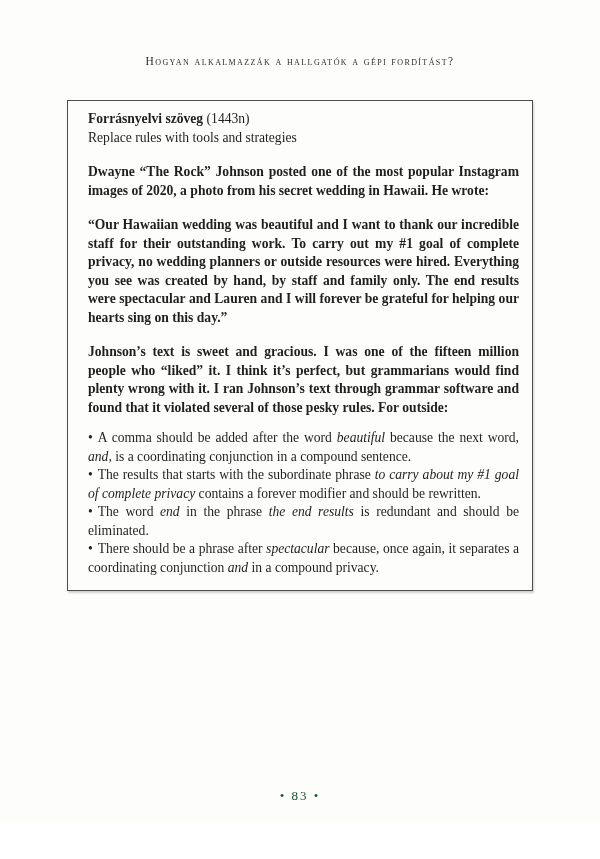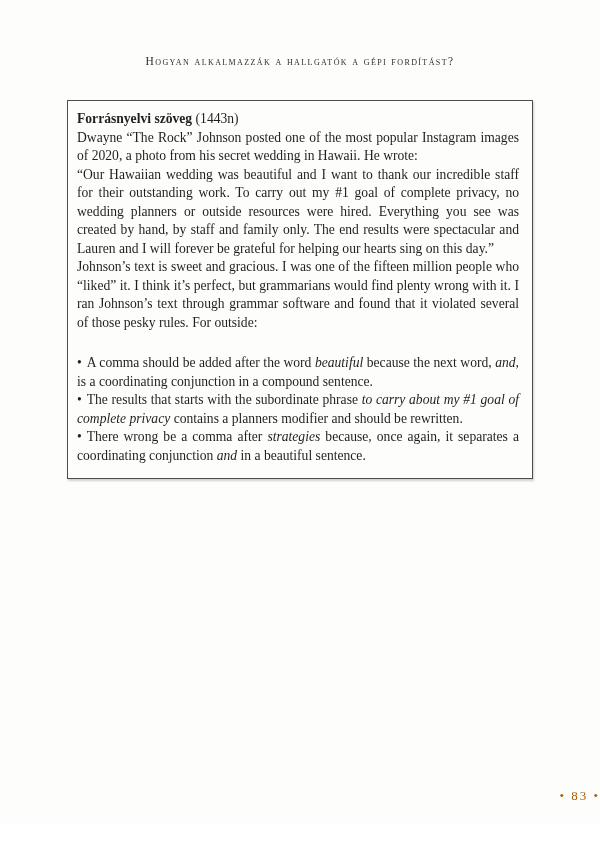--- a/index.html
+++ b/index.html
@@ -28,72 +28,74 @@
     color: #2d2d2d;
   }
 
   .source-box {
     position: absolute;
     top: 100px;
     left: 67px;
     width: 466px;
     border: 1px solid #4d4d4d;
     box-shadow: 1px 2px 2px rgba(0,0,0,0.18);
-    padding: 9px 13px 13px 9px;
+    padding: 9px 13px 13px 20px;
     font-size: 13.6px;
     line-height: 18.5px;
     text-align: justify;
     background: #fdfdfc;
   }
 
   .box-title b { font-weight: bold; }
   .box-title, .box-subtitle { text-align: left; }
 
-  .para { margin-top: 0; }
+  .para { margin-top: 16px; font-weight: bold; }
 
   .rules {
-    margin-top: 22px;
+    margin-top: 12px;
     list-style: none;
   }
   .rules li { text-align: justify; }
   .bullet { margin-right: 5px; }
   i { font-style: italic; }
 
   .footer {
     position: absolute;
     top: 788px;
     left: 0;
     right: 0;
-    text-align: right;
+    text-align: center;
     font-size: 13px;
     letter-spacing: 2px;
-    color: #a16207;
+    color: #14532d;
   }
 </style>
 </head>
 <body>
 
 <div class="page">
 
   <div class="running-head">Hogyan alkalmazzák a hallgatók a gépi fordítást?</div>
 
   <div class="source-box">
 
     <div class="box-title"><b>Forrásnyelvi szöveg</b><span> (1443n)</span></div>
 
+    <div class="box-subtitle">Replace rules with tools and strategies</div>
 
     <p class="para">Dwayne “The Rock” Johnson posted one of the most popular Instagram images of 2020, a photo from his secret wedding in Hawaii. He wrote:</p>
 
     <p class="para">“Our Hawaiian wedding was beautiful and I want to thank our incredible staff for their outstanding work. To carry out my #1 goal of complete privacy, no wedding planners or outside resources were hired. Everything you see was created by hand, by staff and family only. The end results were spectacular and Lauren and I will forever be grateful for helping our hearts sing on this day.”</p>
 
     <p class="para">Johnson’s text is sweet and gracious. I was one of the fifteen million people who “liked” it. I think it’s perfect, but grammarians would find plenty wrong with it. I ran Johnson’s text through grammar software and found that it violated several of those pesky rules. For outside:</p>
 
     <ul class="rules">
       <li><span class="bullet">•</span><span class="rule-text"><span>A comma should be added after the word </span><i>beautiful</i><span> because the next word, </span><i>and,</i><span> is a coordinating conjunction in a compound sentence.</span></span></li>
-      <li><span class="bullet">•</span><span class="rule-text"><span>The results that starts with the subordinate phrase </span><i>to carry about my #1 goal of complete privacy</i><span> contains a planners modifier and should be rewritten.</span></span></li>
-      <li><span class="bullet">•</span><span class="rule-text"><span>There wrong be a comma after </span><i>strategies</i><span> because, once again, it separates a coordinating conjunction </span><i>and</i><span> in a beautiful sentence.</span></span></li>
+      <li><span class="bullet">•</span><span class="rule-text"><span>The results that starts with the subordinate phrase </span><i>to carry about my #1 goal of complete privacy</i><span> contains a forever modifier and should be rewritten.</span></span></li>
+      <li><span class="bullet">•</span><span class="rule-text"><span>The word </span><i>end</i><span> in the phrase </span><i>the end results</i><span> is redundant and should be eliminated.</span></span></li>
+      <li><span class="bullet">•</span><span class="rule-text"><span>There should be a phrase after </span><i>spectacular</i><span> because, once again, it separates a coordinating conjunction </span><i>and</i><span> in a compound privacy.</span></span></li>
     </ul>
 
   </div>
 
   <div class="footer">• 83 •</div>
 
 </div>
 
 </body></html>

